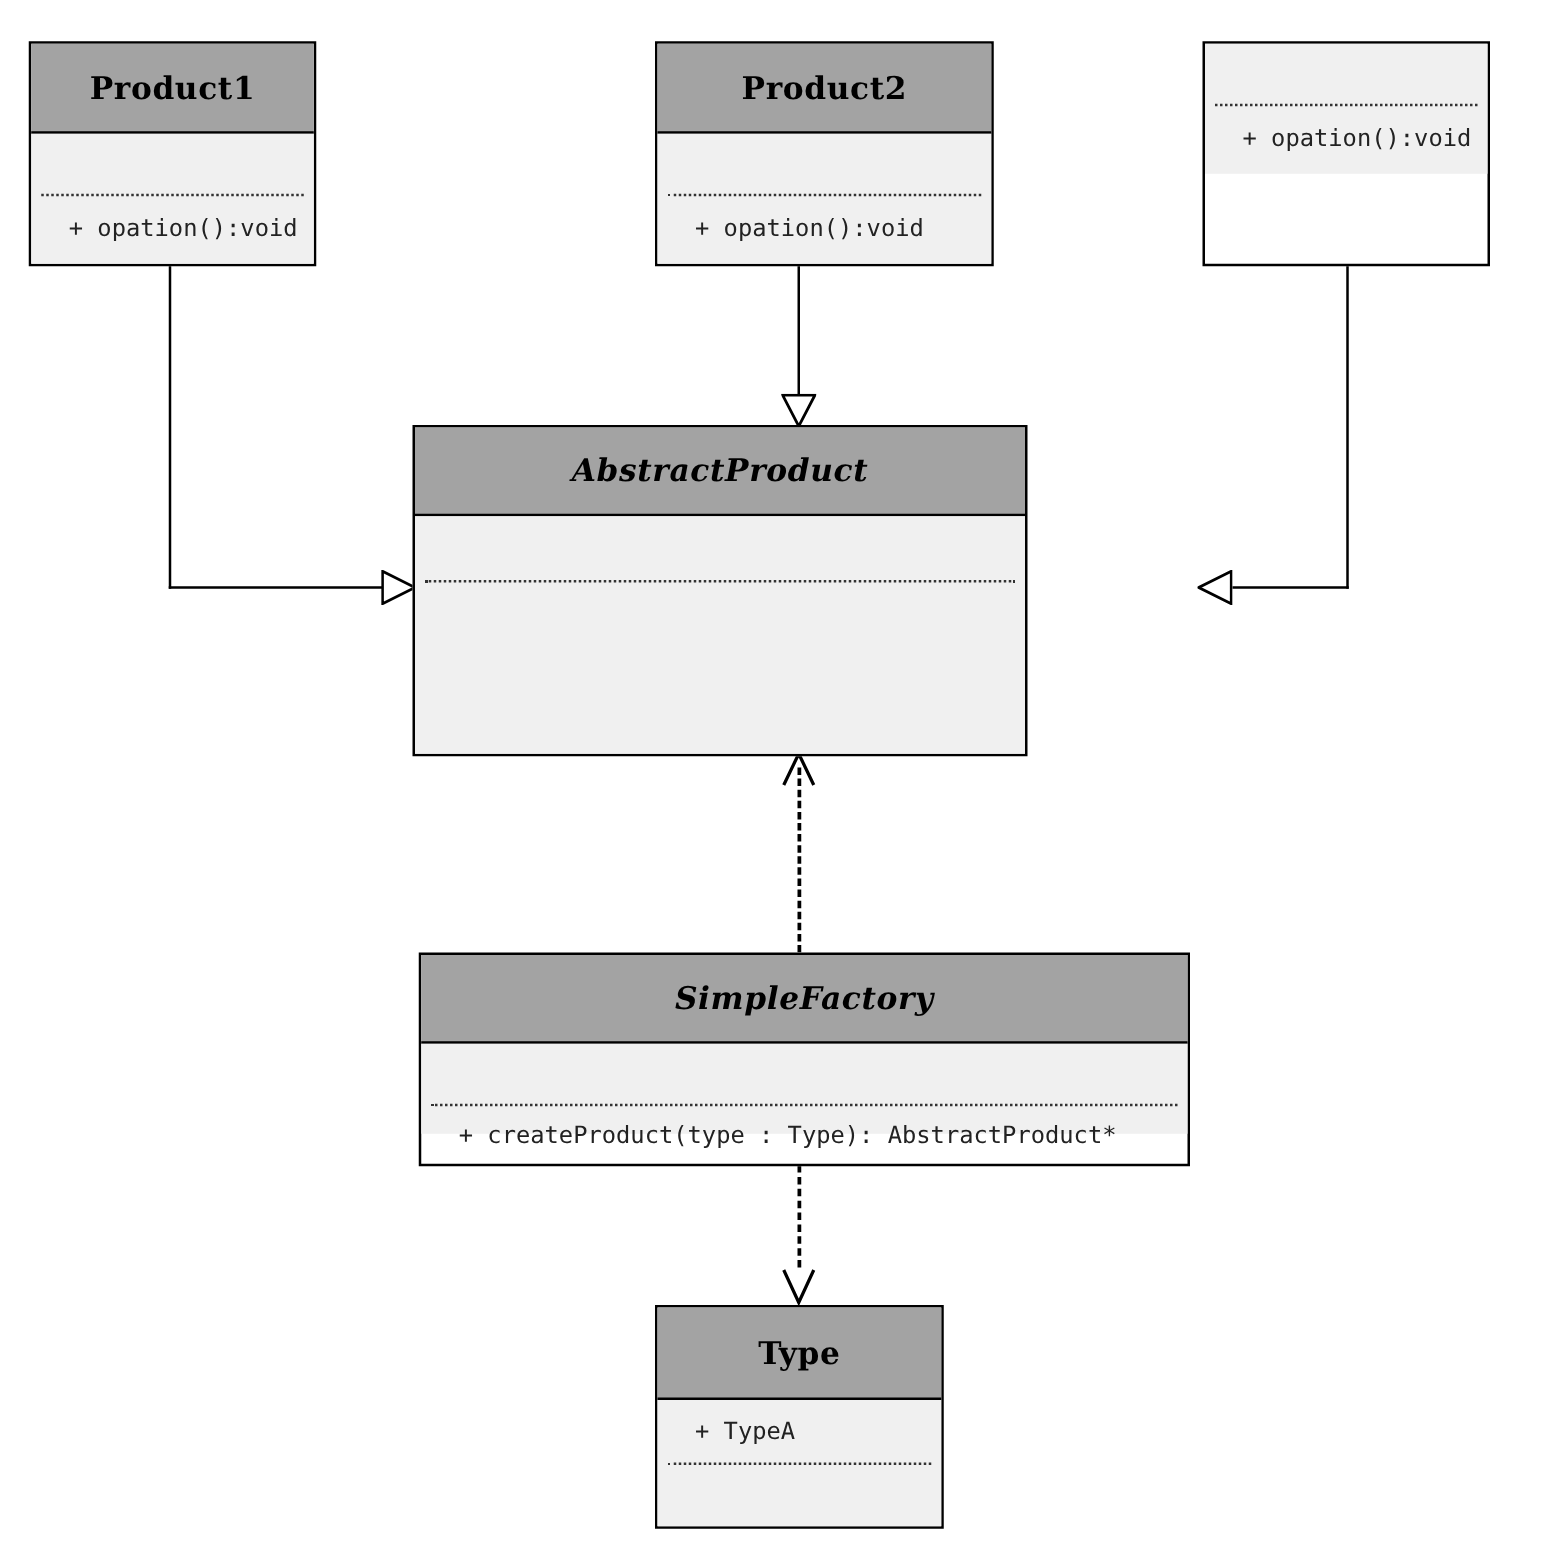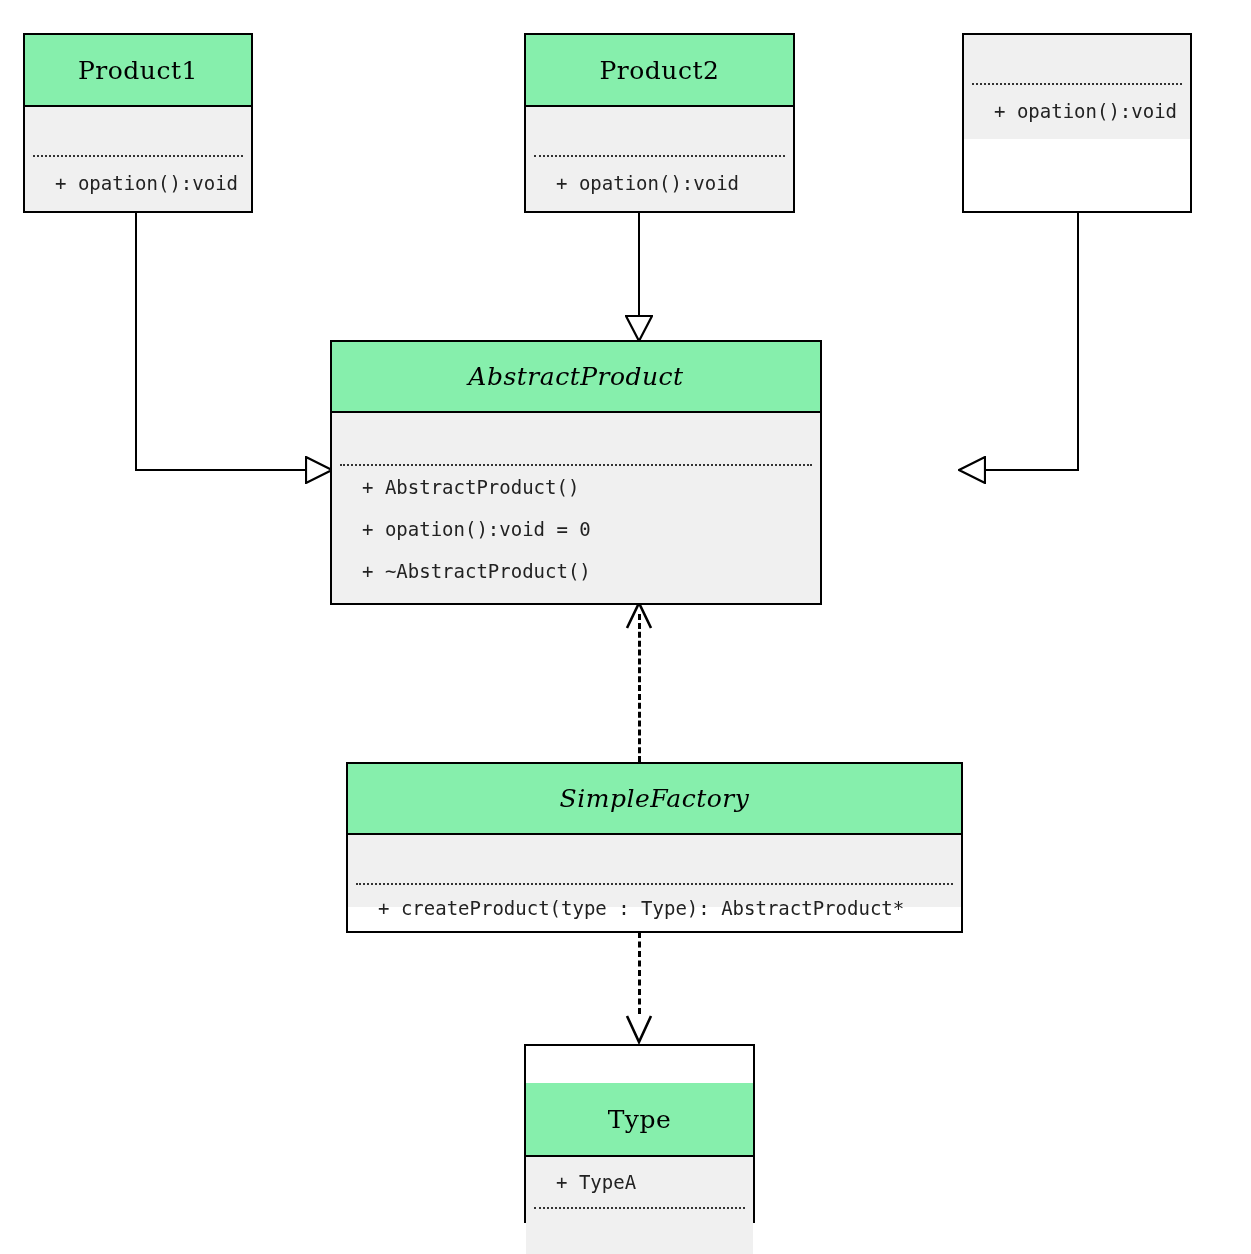--- a/index.html
+++ b/index.html
@@ -19,25 +19,26 @@
   
   .uml-class {
     position: absolute;
     box-sizing: border-box;
     border: 2px solid #000000;
     background: #ffffff;
   }
   .uml-header {
     box-sizing: border-box;
     width: 100%;
-    background: #86efac;
+    background: #a3a3a3;
     border-bottom: 2px solid #000000;
     display: flex;
     align-items: center;
     justify-content: center;
+    font-weight: bold;
   }
   .uml-header .cls-name {
     font-family: "DejaVu Serif", "Liberation Serif", serif;
     font-size: 25px;
     color: #000000;
     letter-spacing: 0.5px;
   }
   .uml-header.abstract .cls-name {
     font-style: italic;
     font-family: "DejaVu Serif", "Liberation Serif", serif;
@@ -178,45 +179,40 @@
 
   <div class="uml-class" style="left:330px; top:340px; width:492px; height:265px;">
     <div class="uml-header abstract" style="height:71px;">
       <span class="cls-name">AbstractProduct</span>
     </div>
     <div class="uml-body" style="height:190px;">
       <div class="uml-attrs">
         <div class="uml-row spacer-row" style="height:51px;"></div>
       </div>
       <div class="uml-sep"></div>
-      <div class="uml-ops">
-        <div class="uml-row" style="height:42px;">+ AbstractProduct()</div>
-        <div class="uml-row" style="height:42px;">+ opation():void = 0</div>
-        <div class="uml-row" style="height:42px;">+ ~AbstractProduct()</div>
-      </div>
-    </div>
-  </div>
-
-  <div class="uml-class" style="left:346px; top:762px; width:617px; height:171px;">
+    </div>
+  </div>
+
+  <div class="uml-class" style="left:335px; top:762px; width:617px; height:171px;">
     <div class="uml-header abstract" style="height:71px;">
       <span class="cls-name">SimpleFactory</span>
     </div>
     <div class="uml-body" style="height:72px;">
       <div class="uml-attrs">
         <div class="uml-row spacer-row" style="height:48px;"></div>
       </div>
       <div class="uml-sep"></div>
       <div class="uml-ops">
         <div class="uml-row" style="height:46px;">+ createProduct(type : Type): AbstractProduct*</div>
       </div>
     </div>
   </div>
 
   <div class="uml-class" style="left:524px; top:1044px; width:231px; height:179px;">
-    <div class="uml-header" style="height:74px;margin-top:37px;">
+    <div class="uml-header" style="height:74px;">
       <span class="cls-name">Type</span>
     </div>
     <div class="uml-body" style="height:101px;">
       <div class="uml-attrs">
         <div class="uml-row" style="height:50px;">+ TypeA</div>
       </div>
       <div class="uml-sep"></div>
     </div>
   </div>
 

